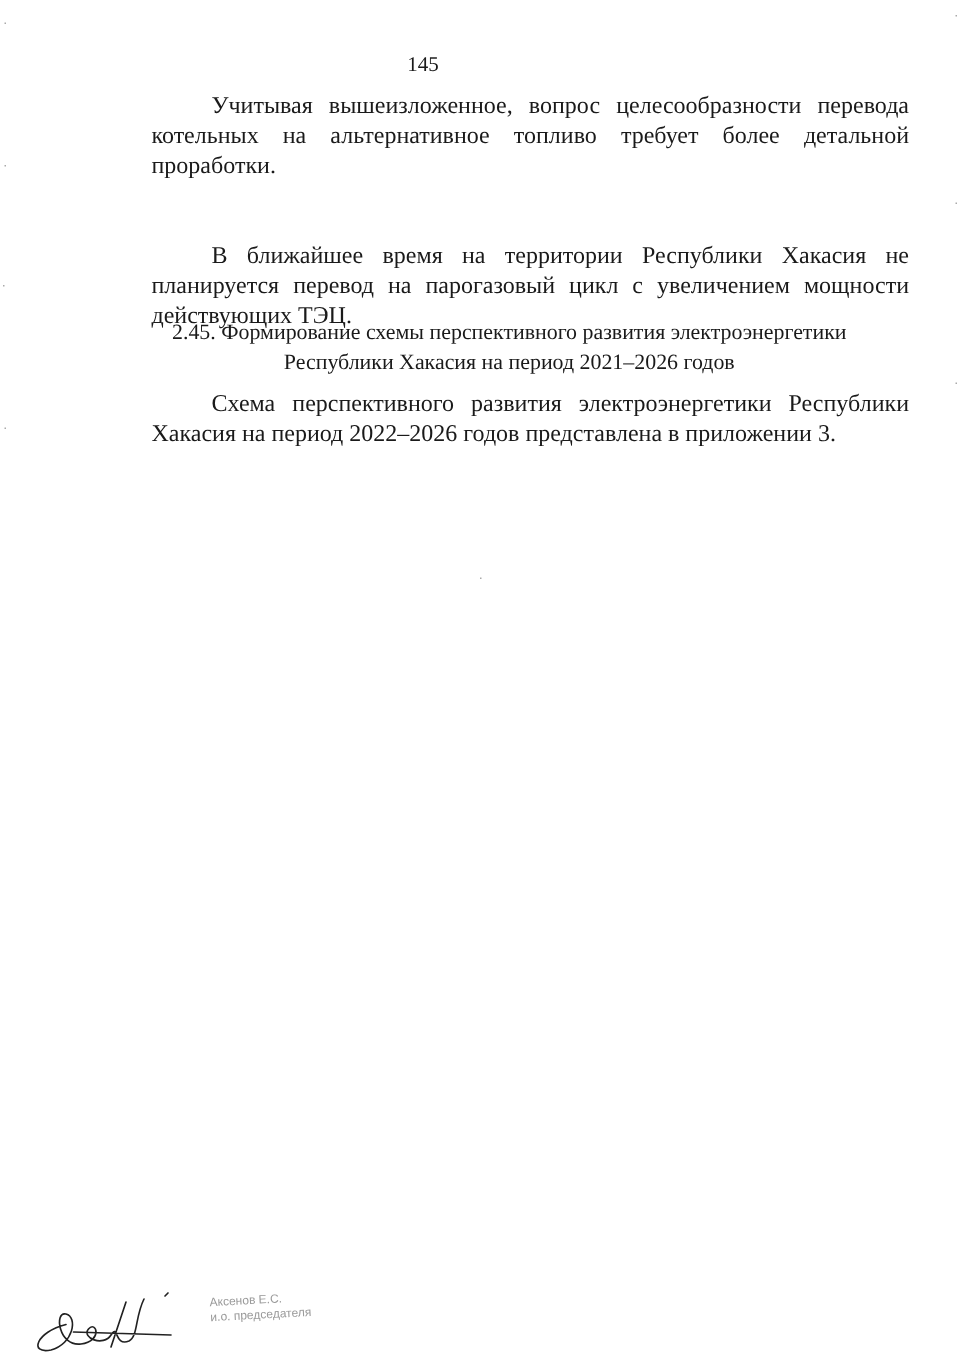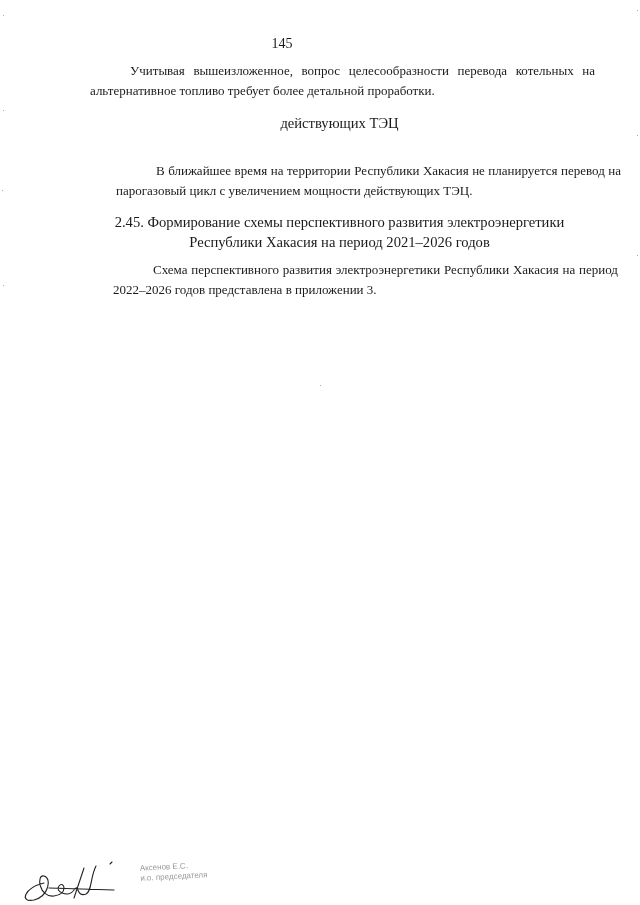--- a/index.html
+++ b/index.html
@@ -1,42 +1,41 @@
 <!DOCTYPE html>
 <html><head>
 <meta charset="utf-8">
 <style>
   html, body { margin: 0; padding: 0; background: #ffffff; }
   body { width: 640px; height: 905px; position: relative; overflow: hidden;
          font-family: "Liberation Serif", "DejaVu Serif", serif; color: #1a1a1a; }
   .page-num { position: absolute; top: 36px; left: 0; width: 564px; text-align: center; font-size: 14px; }
-  .para { position: absolute; left: 90px; width: 505px; font-size: 13px; line-height: 20px; text-align: justify; }
+  .para { position: absolute; left: 101px; width: 505px; font-size: 16px; line-height: 20px; text-align: justify; }
   .para .indent { display: inline-block; width: 40px; }
   .heading { position: absolute; left: 87px; width: 505px; text-align: center; font-size: 14.6px; line-height: 20px; }
   #p1 { top: 61px; }
   #h1 { top: 113px; }
-  #p2 { top: 161px; margin-left: 26px; }
+  #p2 { top: 161px; }
   #h2 { top: 212px; }
-  #p3 { top: 260px; margin-left: 23px; }
+  #p3 { top: 260px; }
   .signature { position: absolute; left: 14px; top: 858px; width: 110px; height: 45px; }
   .stamp { position: absolute; left: 140px; top: 862px; font-size: 8px; line-height: 10px; color: #9a9a9a;
            font-family: "Liberation Sans", sans-serif; transform: rotate(-3deg); }
   .speck { position: absolute; width: 1px; height: 1px; background: #aaa; }
 </style>
 </head>
 <body>
 
 <div class="page-num">145</div>
 
 <div id="p1" class="para">
   <span class="indent"></span><span>Учитывая вышеизложенное, вопрос целесообразности перевода котельных на альтернативное топливо требует более детальной проработки.</span>
 </div>
 
 <div id="h1" class="heading">
-  <div>действующих ТЭЦ</div>
 </div>
 
 <div id="p2" class="para">
   <span class="indent"></span><span>В ближайшее время на территории Республики Хакасия не планируется перевод на парогазовый цикл с увеличением мощности действующих ТЭЦ.</span>
 </div>
 
 <div id="h2" class="heading">
   <div>2.45. Формирование схемы перспективного развития электроэнергетики</div>
   <div>Республики Хакасия на период 2021–2026 годов</div>
 </div>

